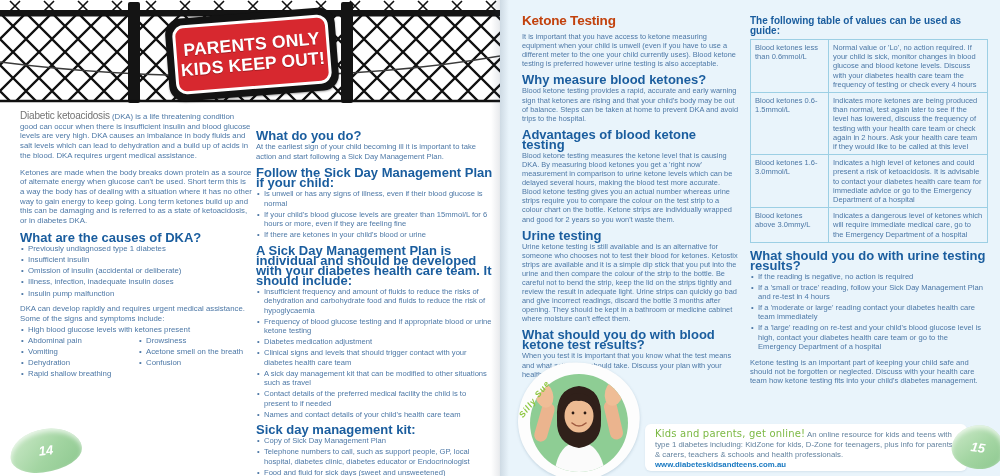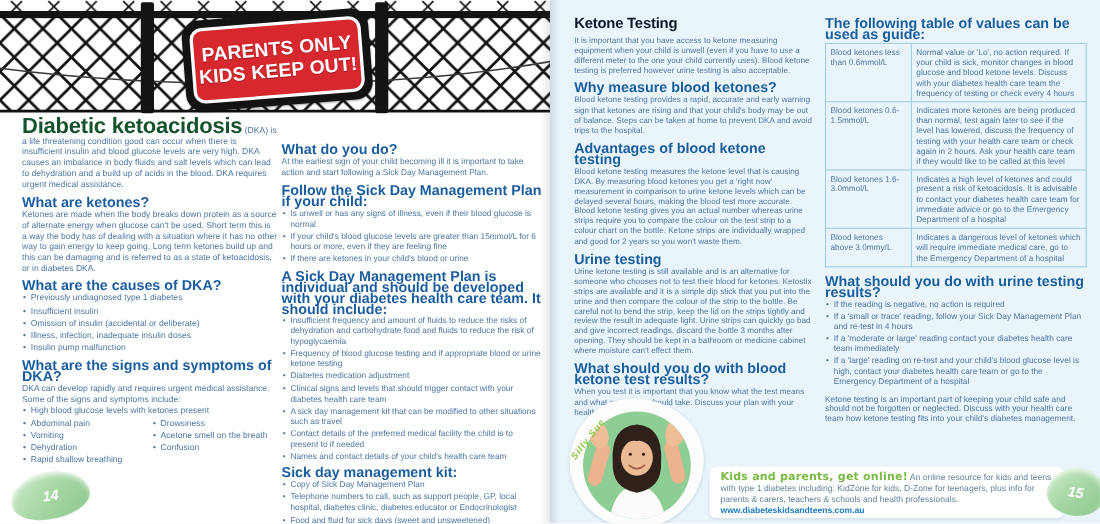--- a/index.html
+++ b/index.html
@@ -17,38 +17,38 @@
     border-radius:11px;display:flex;flex-direction:column;align-items:center;justify-content:center;gap:1px}
   .sign-line{color:#fff;font-weight:bold;font-size:17.5px;letter-spacing:.2px;line-height:19px;white-space:nowrap;
     text-shadow:0 1px 0 rgba(0,0,0,.25);transform:rotate(-.5deg)}
   
   .col{position:absolute;color:#4d78a6}
   .lp1{left:20px;top:111px;width:232px;font-size:7.8px;line-height:9.7px}
   .lp2{left:256px;top:121px;width:237px;font-size:7.6px;line-height:9.5px}
   .rp1{left:522px;top:16px;width:217px;font-size:7.4px;line-height:9.1px}
   .rp2{left:750px;top:16px;width:238px;font-size:7.6px;line-height:9.4px}
   p{margin:0 0 7px}
-  .h1-inline{color:#14532d;font-weight:bold;font-size:20px;letter-spacing:-.2px}
-  .h1{color:#0f172a;font-weight:bold;font-size:13.5px;margin:0 0 7px;letter-spacing:-.2px}
+  .h1-inline{color:#737373;font-weight:normal;font-size:10px;letter-spacing:-.2px}
+  .h1{color:#c2410c;font-weight:bold;font-size:13.5px;margin:0 0 7px;letter-spacing:-.2px}
   .h2{color:#1a5d9e;font-weight:bold;font-size:13px;margin:6px 0 1px;line-height:10px}
   ul{list-style:none;margin:0 0 6px}
   li{position:relative;padding-left:8px;margin:0 0 1.5px}
   li::before{content:"\2022";position:absolute;left:1px;top:0}
   .sym-cols{display:flex}
   .sym-cols ul:first-child{width:118px;flex:none}
   .sym-cols ul:last-child{flex:1}
   
   .tbl-wrap{margin:3px 0 8px}
   table{border-collapse:collapse;width:100%}
   td{border:1px solid #9ccfe4;padding:3px 4px;vertical-align:top;font-size:7.5px;line-height:9.2px;color:#4d78a6}
   td.lvl{width:78px}
   
   .promo{position:absolute;left:645px;top:424px;width:322px;height:47px;background:#ffffff;border-radius:6px;
     padding:5px 10px;font-size:7.8px;line-height:10px;color:#64839f;box-shadow:0 1px 2px rgba(70,110,140,.12)}
-  .promo-lead{color:#7cb944;font-weight:bold;font-size:10px;font-family:"DejaVu Sans",sans-serif;letter-spacing:.2px}
+  .promo-lead{color:#7cb944;font-weight:normal;font-size:10px;font-family:"DejaVu Sans",sans-serif;letter-spacing:.2px}
   .promo-url{color:#1878c1;font-weight:bold}
   .blob{position:absolute;display:flex;align-items:center;justify-content:center;
     background:linear-gradient(135deg,#c9e8c6 8%,#a3d5a2 55%,#8cc78e);box-shadow:inset 0 3px 5px rgba(255,255,255,.7)}
   .blob-14{left:10px;top:429px;width:72px;height:43px;border-radius:52% 48% 58% 42%/60% 52% 48% 40%;transform:rotate(-7deg)}
   .blob-15{left:952px;top:425px;width:52px;height:44px;border-radius:55% 45% 50% 50%/58% 55% 45% 42%;transform:rotate(8deg)}
   .pageno{color:#ffffff;font-weight:bold;font-size:13px;font-style:italic}
   
   .sticker{position:absolute;left:516px;top:360px;width:130px;height:122px}
   .sticker-white{position:absolute;left:2px;top:2px;width:122px;height:118px;background:#fdfdfd;
     border-radius:46% 54% 50% 50%/50% 48% 52% 50%;transform:rotate(-6deg);box-shadow:0 1px 3px rgba(70,110,140,.25)}
@@ -84,31 +84,29 @@
     <div class="sign">
       <div class="sign-inner">
         <div class="sign-line">PARENTS ONLY</div>
         <div class="sign-line">KIDS KEEP OUT!</div>
       </div>
     </div>
   </div>
 
   <div class="col lp1">
     <p><span class="h1-inline">Diabetic ketoacidosis</span> <span>(DKA) is a life threatening condition good can occur when there is insufficient insulin and blood glucose levels are very high. DKA causes an imbalance in body fluids and salt levels which can lead to dehydration and a build up of acids in the blood. DKA requires urgent medical assistance.</span></p>
-    <div class="h2">What are ketones?</div>
     <p>Ketones are made when the body breaks down protein as a source of alternate energy when glucose can't be used. Short term this is a way the body has of dealing with a situation where it has no other way to gain energy to keep going. Long term ketones build up and this can be damaging and is referred to as a state of ketoacidosis, or in diabetes DKA.</p>
     <div class="h2">What are the causes of DKA?</div>
     <ul>
         <li>Previously undiagnosed type 1 diabetes</li>
         <li>Insufficient insulin</li>
         <li>Omission of insulin (accidental or deliberate)</li>
         <li>Illness, infection, inadequate insulin doses</li>
         <li>Insulin pump malfunction</li>
       </ul>
-    <div class="h2">What are the signs and symptoms of DKA?</div>
     <p style="margin-bottom:1px">DKA can develop rapidly and requires urgent medical assistance. Some of the signs and symptoms include:</p>
     <ul style="margin-bottom:0">
         <li>High blood glucose levels with ketones present</li>
       </ul>
     <div class="sym-cols">
       <ul>
           <li>Abdominal pain</li>
           <li>Vomiting</li>
           <li>Dehydration</li>
           <li>Rapid shallow breathing</li>
@@ -156,21 +154,21 @@
     <p>Blood ketone testing provides a rapid, accurate and early warning sign that ketones are rising and that your child's body may be out of balance. Steps can be taken at home to prevent DKA and avoid trips to the hospital.</p>
     <div class="h2">Advantages of blood ketone testing</div>
     <p>Blood ketone testing measures the ketone level that is causing DKA. By measuring blood ketones you get a 'right now' measurement in comparison to urine ketone levels which can be delayed several hours, making the blood test more accurate. Blood ketone testing gives you an actual number whereas urine strips require you to compare the colour on the test strip to a colour chart on the bottle. Ketone strips are individually wrapped and good for 2 years so you won't waste them.</p>
     <div class="h2">Urine testing</div>
     <p>Urine ketone testing is still available and is an alternative for someone who chooses not to test their blood for ketones. Ketostix strips are available and it is a simple dip stick that you put into the urine and then compare the colour of the strip to the bottle. Be careful not to bend the strip, keep the lid on the strips tightly and review the result in adequate light. Urine strips can quickly go bad and give incorrect readings, discard the bottle 3 months after opening. They should be kept in a bathroom or medicine cabinet where moisture can't effect them.</p>
     <div class="h2">What should you do with blood ketone test results?</div>
     <p>When you test it is important that you know what the test means and what action you should take. Discuss your plan with your health care team.</p>
   </div>
 
   <div class="col rp2">
-    <div class="h2" style="margin-top:0;font-size:13px">The following table of values can be used as guide:</div>
+    <div class="h2" style="margin-top:0;font-size:10px">The following table of values can be used as guide:</div>
     <div class="tbl-wrap">
       <table>
         <tbody>
           <tr>
             <td class="lvl">Blood ketones less than 0.6mmol/L</td>
             <td>Normal value or 'Lo', no action required. If your child is sick, monitor changes in blood glucose and blood ketone levels. Discuss with your diabetes health care team the frequency of testing or check every 4 hours</td>
           </tr>
           <tr>
             <td class="lvl">Blood ketones 0.6-1.5mmol/L</td>
             <td>Indicates more ketones are being produced than normal, test again later to see if the level has lowered, discuss the frequency of testing with your health care team or check again in 2 hours. Ask your health care team if they would like to be called at this level</td>

